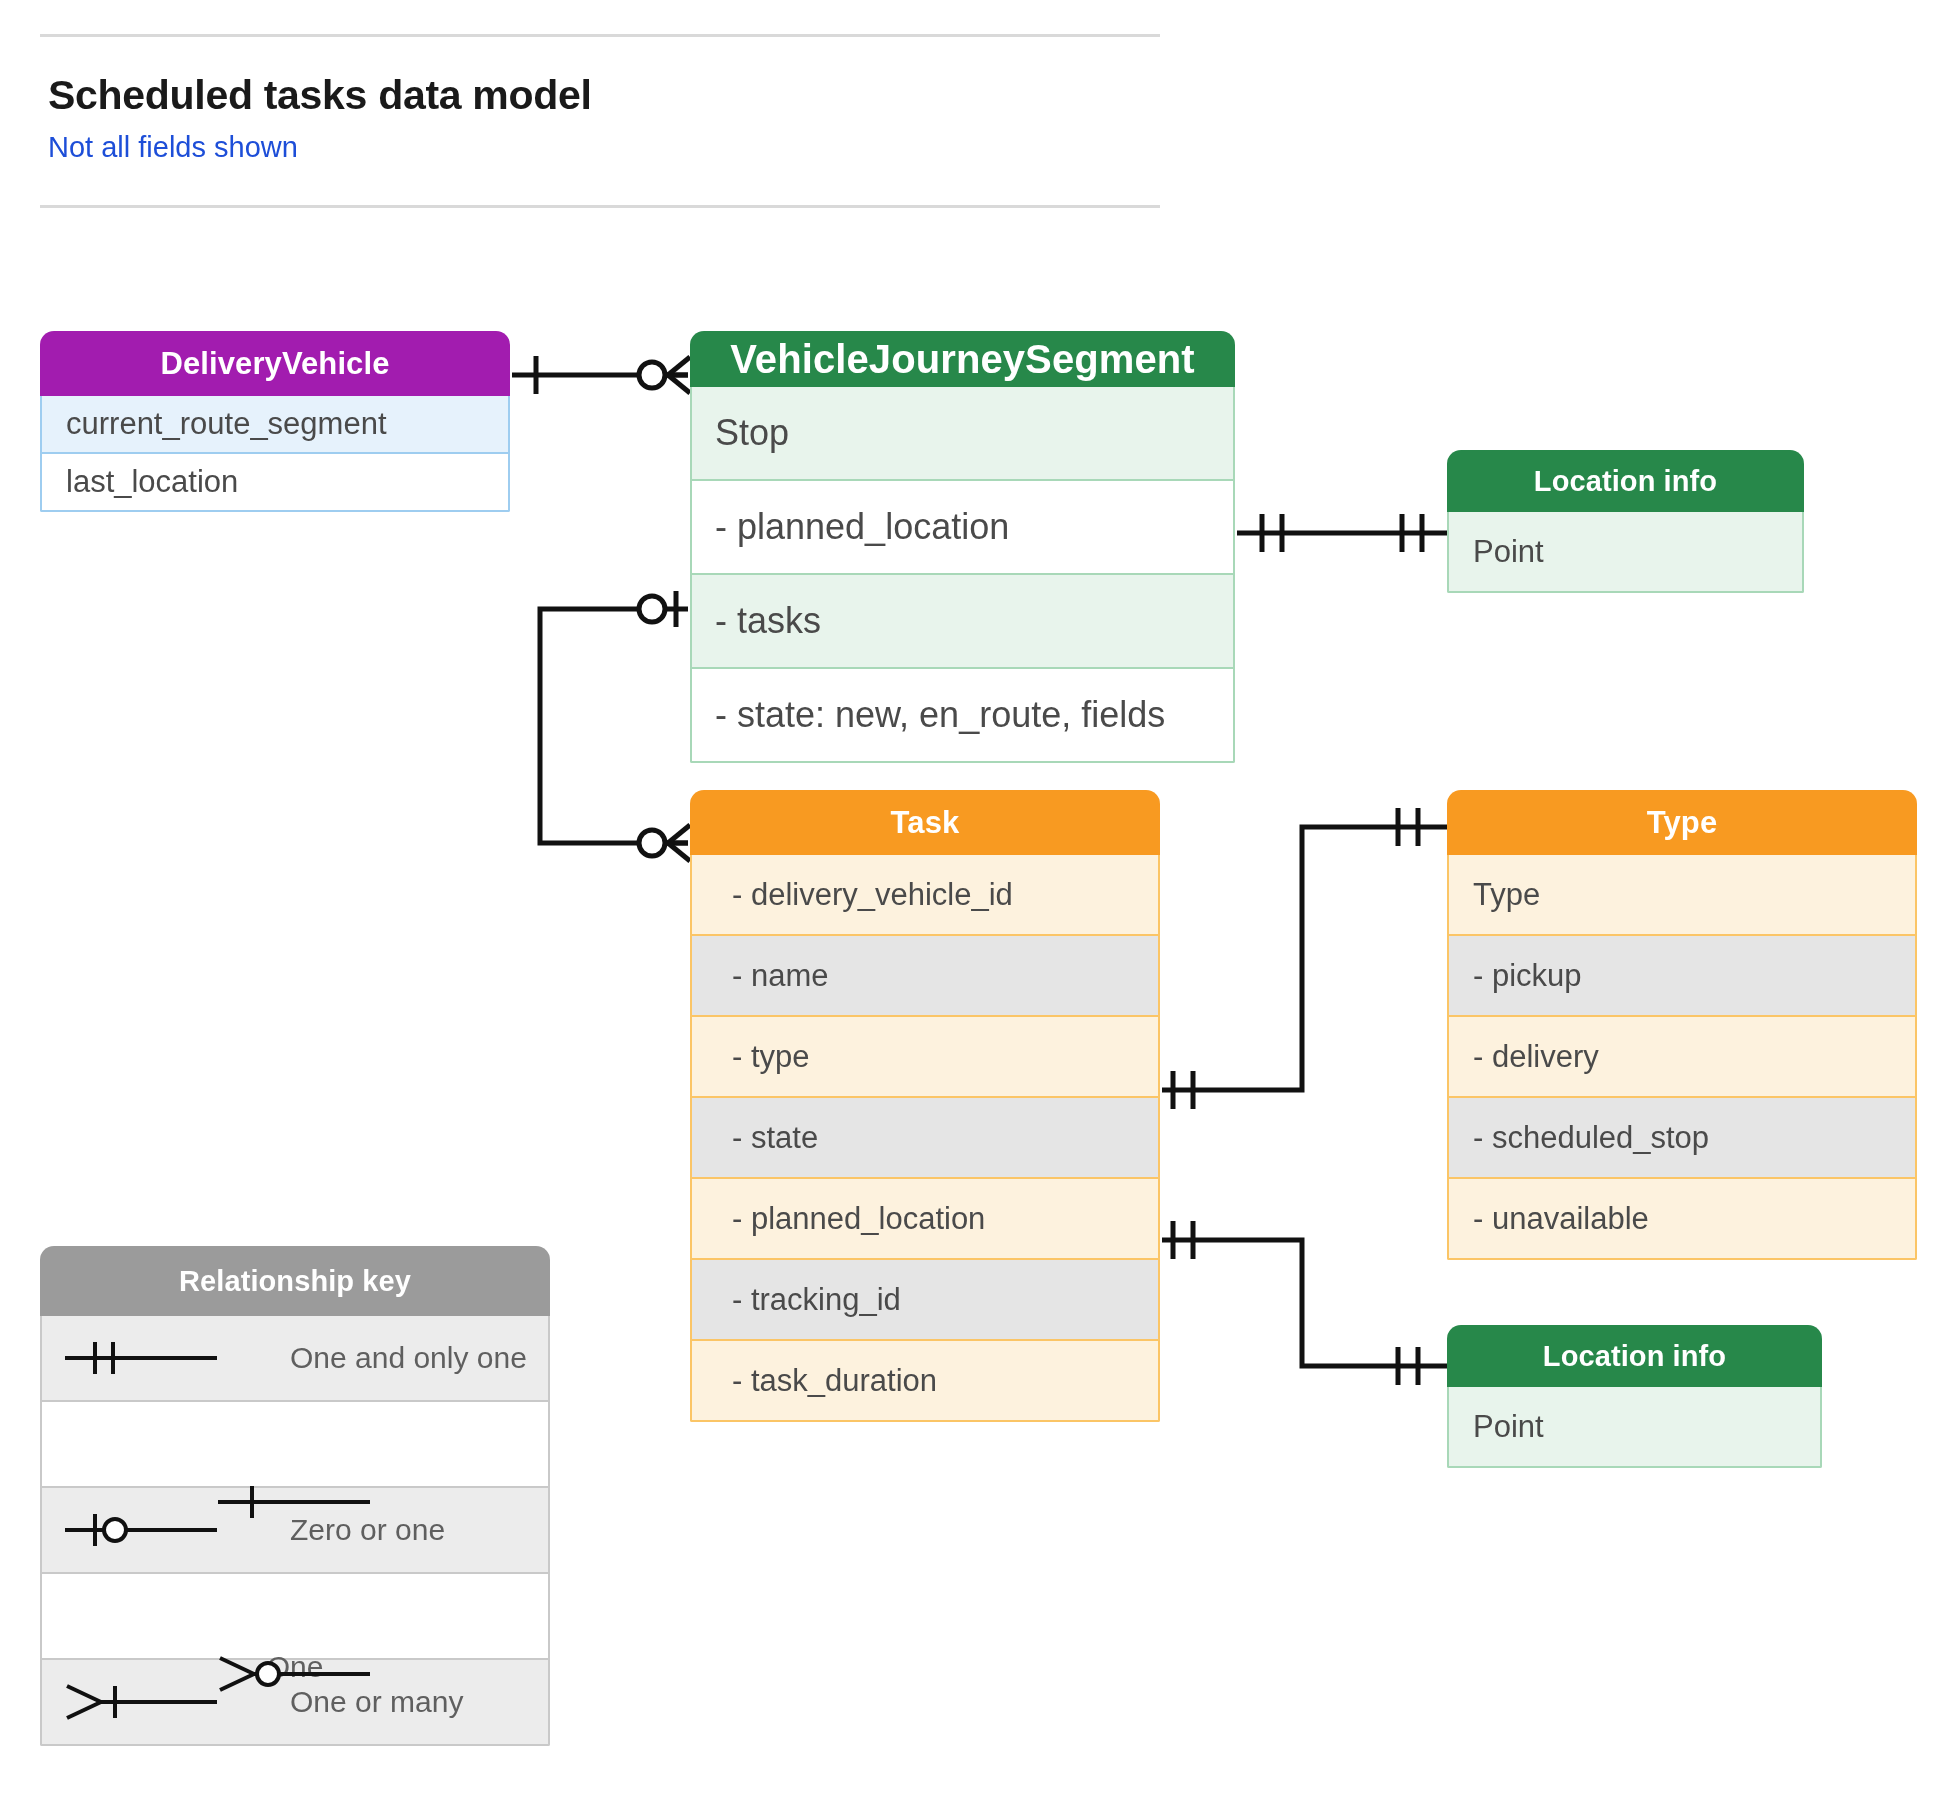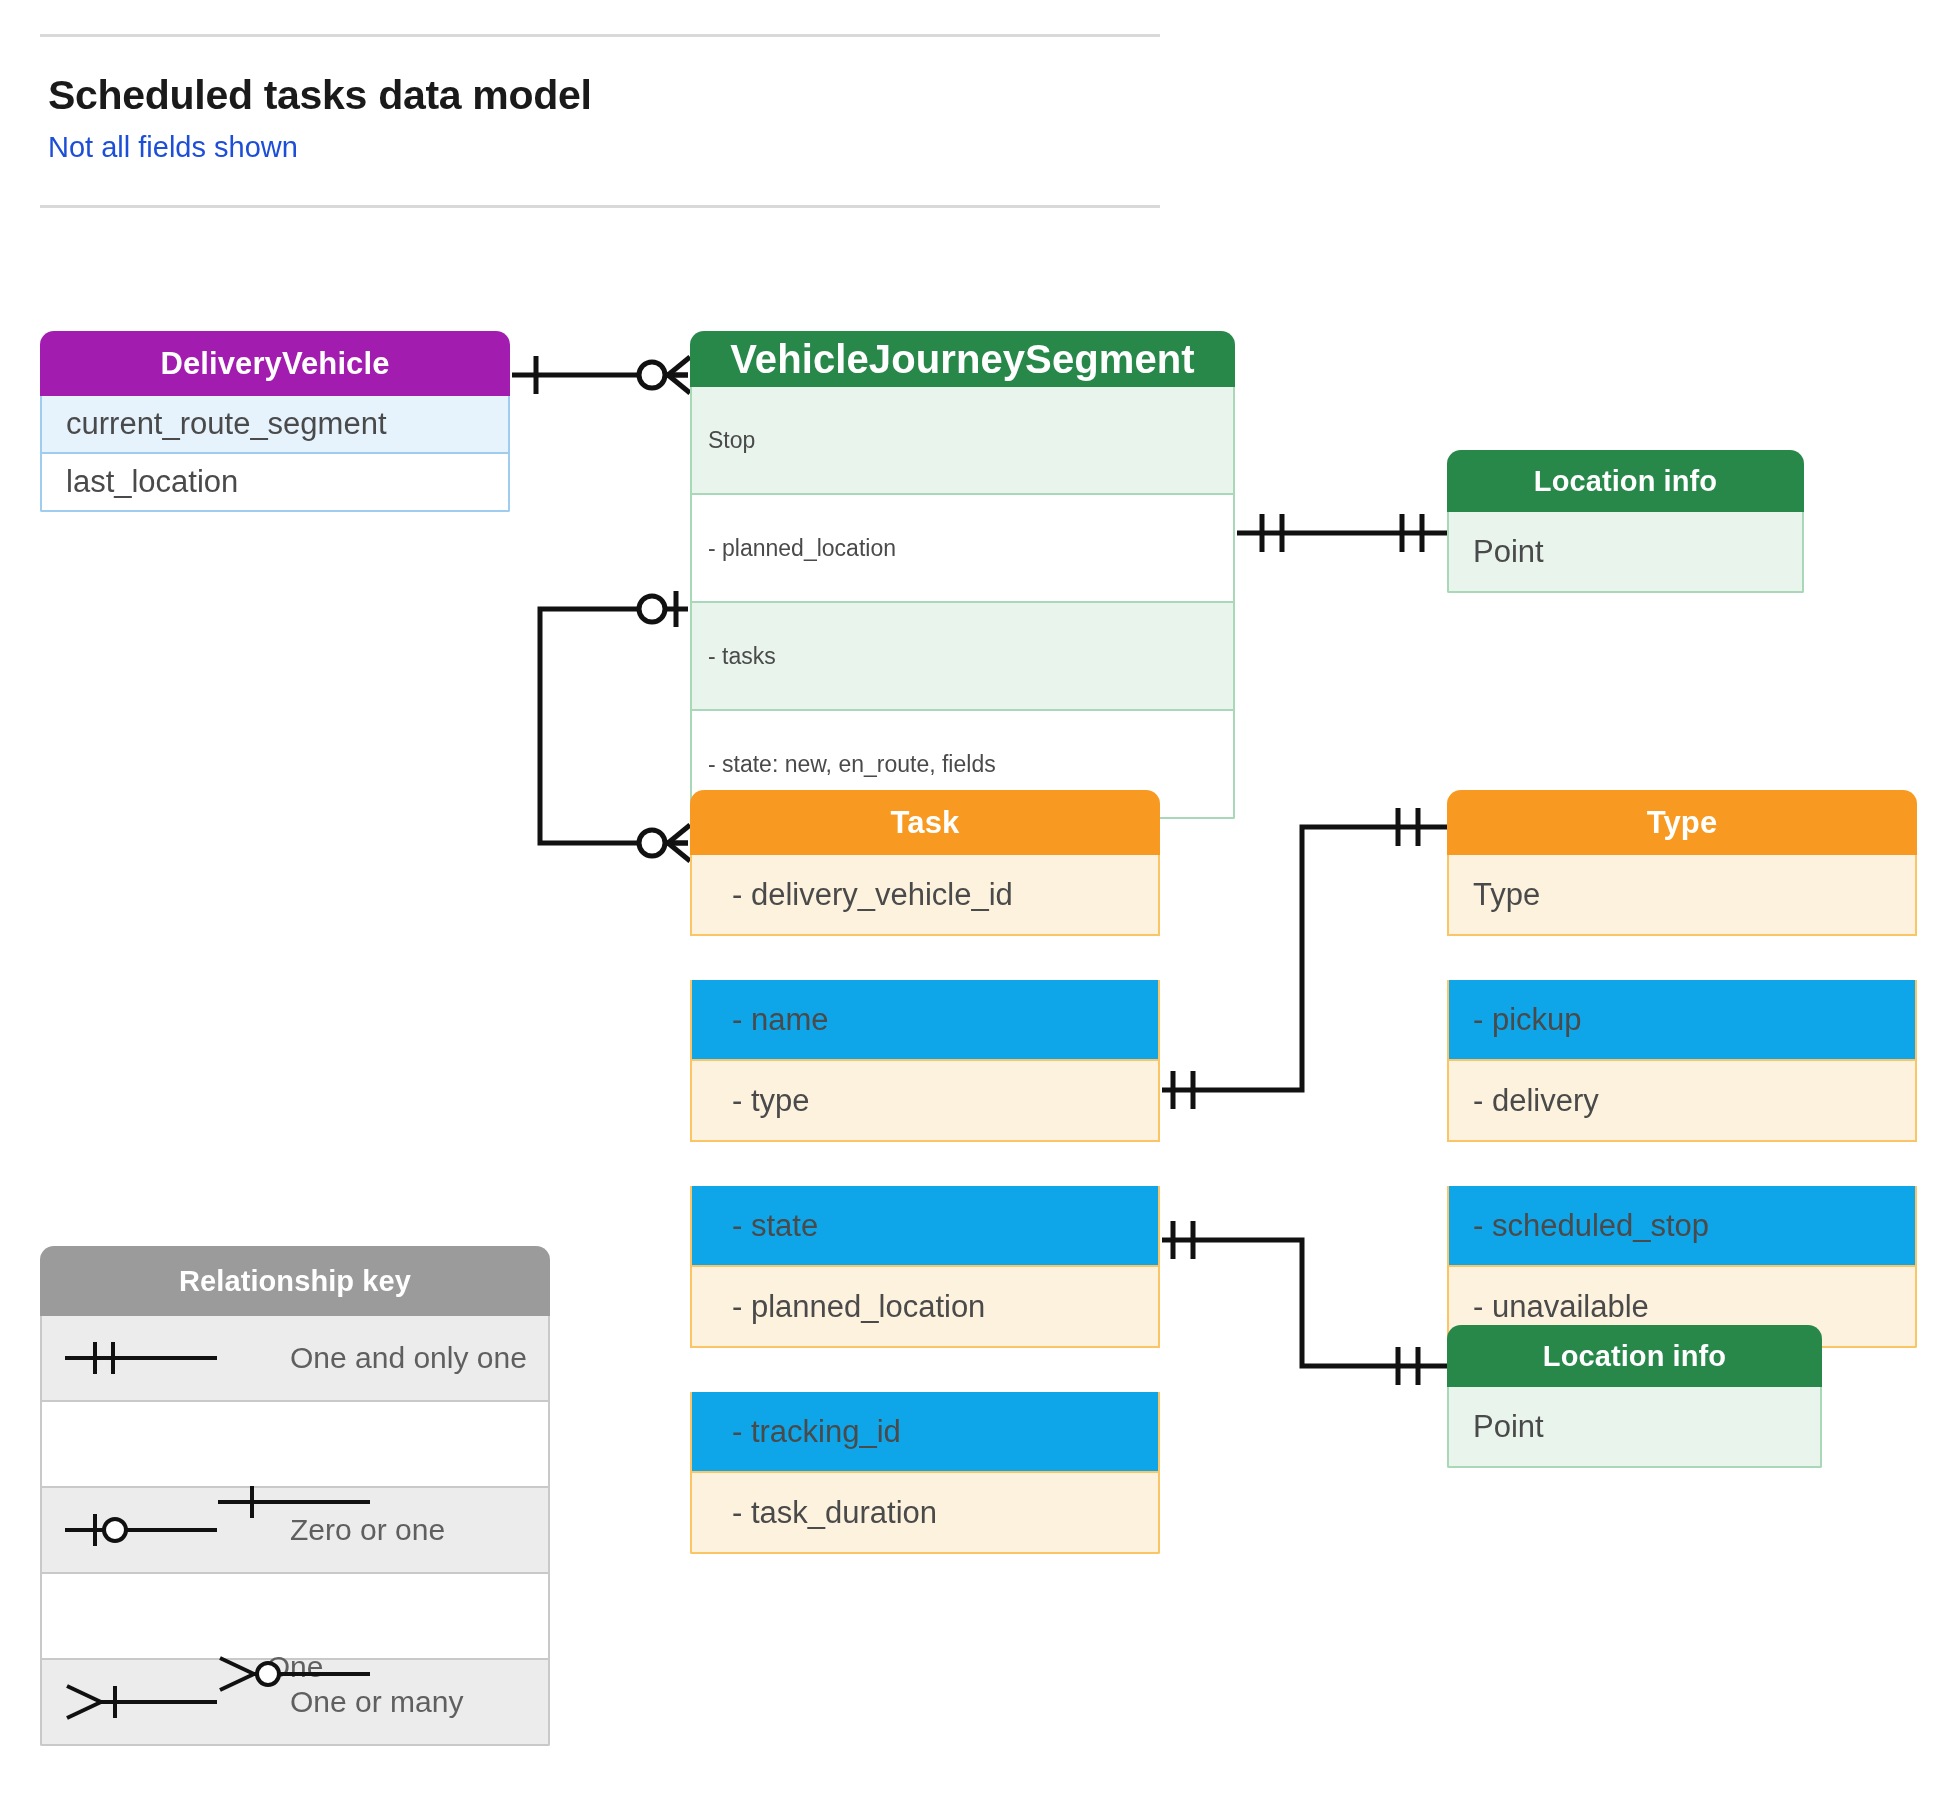--- a/index.html
+++ b/index.html
@@ -48,36 +48,36 @@
   
   .th-green .hdr { background: #27884a; }
   .th-green .row { border-color: #a8d8b8; }
   .th-green .row.tint { background: #e8f4ec; }
   .th-green .row.plain { background: #ffffff; }
 
   
   .th-orange .hdr { background: #f89a21; }
   .th-orange .row { border-color: #fbc566; }
   .th-orange .row.tint { background: #fdf2de; }
-  .th-orange .row.plain { background: #0ea5e9; margin-top: 44px; }
+  .th-orange .row.plain { background: #e5e5e5; }
 
   
   .th-grey .hdr { background: #9b9b9b; }
   .th-grey .row { border-color: #c9c9c9; }
   .th-grey .row.tint { background: #ececec; }
   .th-grey .row.plain { background: #ffffff; flex-direction: column; }
 
   
   #ent-deliveryvehicle { left: 40px; top: 331px; width: 470px; }
   #ent-deliveryvehicle .hdr { height: 65px; font-size: 31px; }
   #ent-deliveryvehicle .row { height: 58px; font-size: 31px; padding-left: 24px; }
 
   #ent-vehiclejourneysegment { left: 690px; top: 331px; width: 545px; }
   #ent-vehiclejourneysegment .hdr { height: 56px; font-size: 40px; }
-  #ent-vehiclejourneysegment .row { height: 108px; font-size: 23px; padding-left: 16px; }
+  #ent-vehiclejourneysegment .row { height: 94px; font-size: 36px; padding-left: 23px; }
 
   #ent-locationinfo-top { left: 1447px; top: 450px; width: 357px; }
   #ent-locationinfo-top .hdr { height: 62px; font-size: 29px; }
   #ent-locationinfo-top .row { height: 81px; font-size: 31px; padding-left: 24px; }
 
   #ent-task { left: 690px; top: 790px; width: 470px; }
   #ent-task .hdr { height: 65px; font-size: 31px; }
   #ent-task .row { height: 81px; font-size: 31px; padding-left: 40px; }
 
   #ent-type { left: 1447px; top: 790px; width: 470px; }

